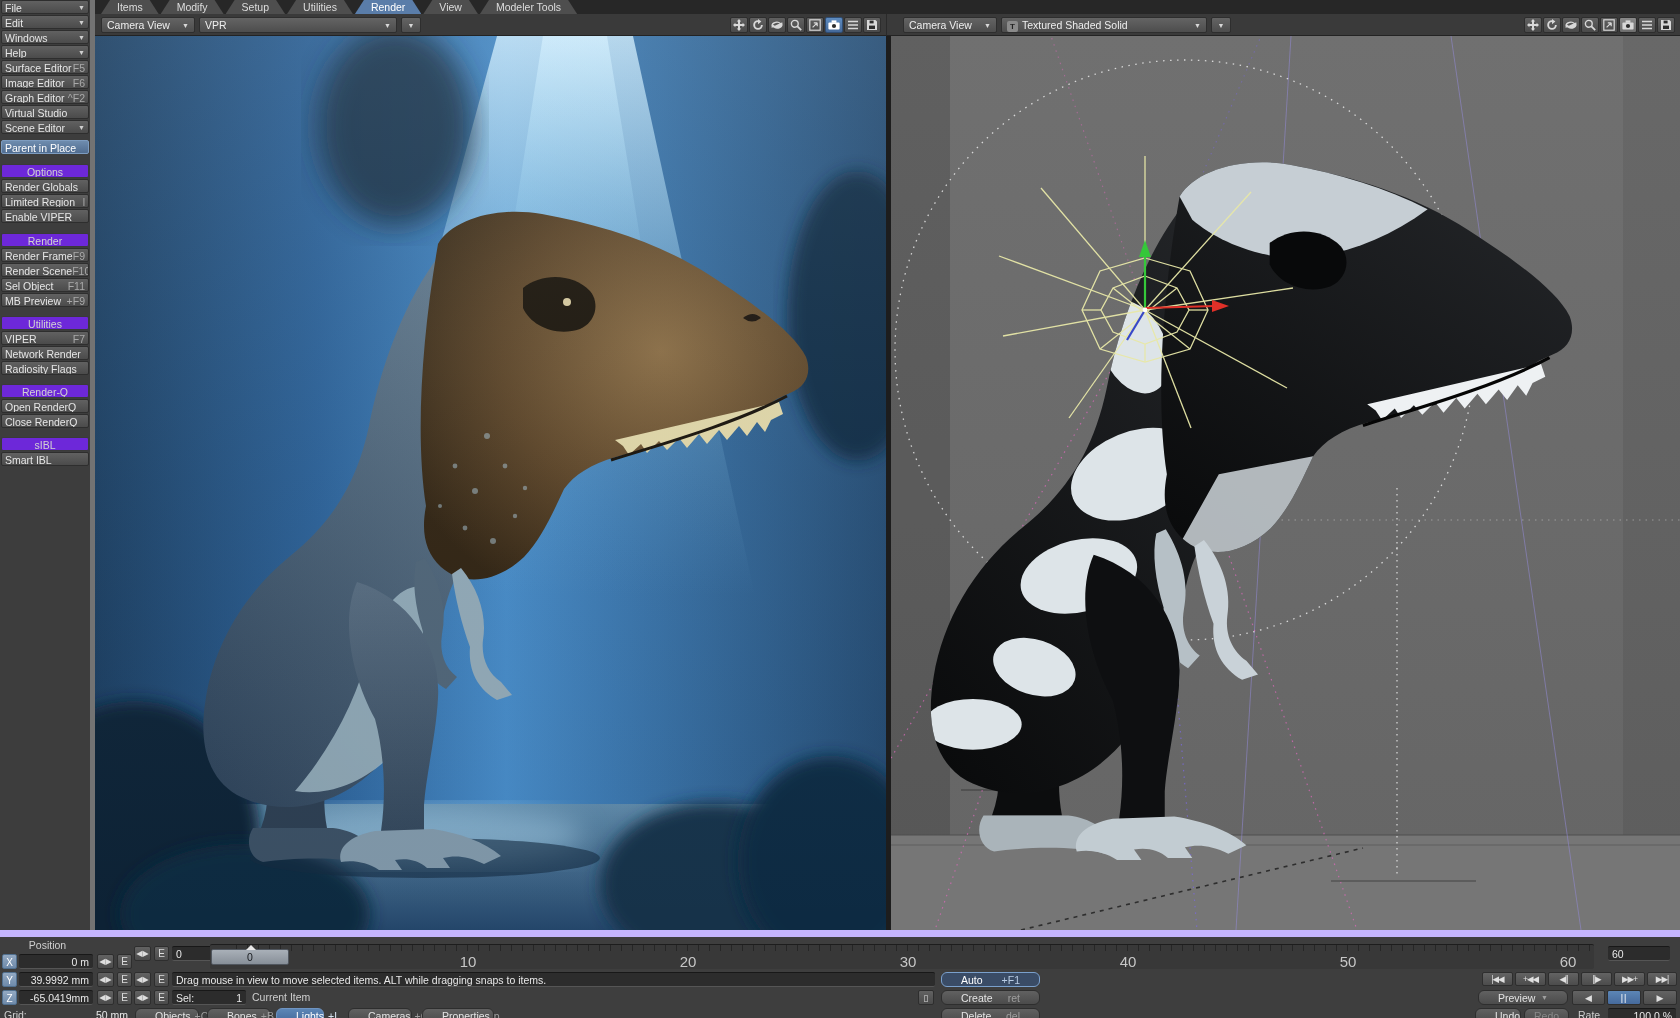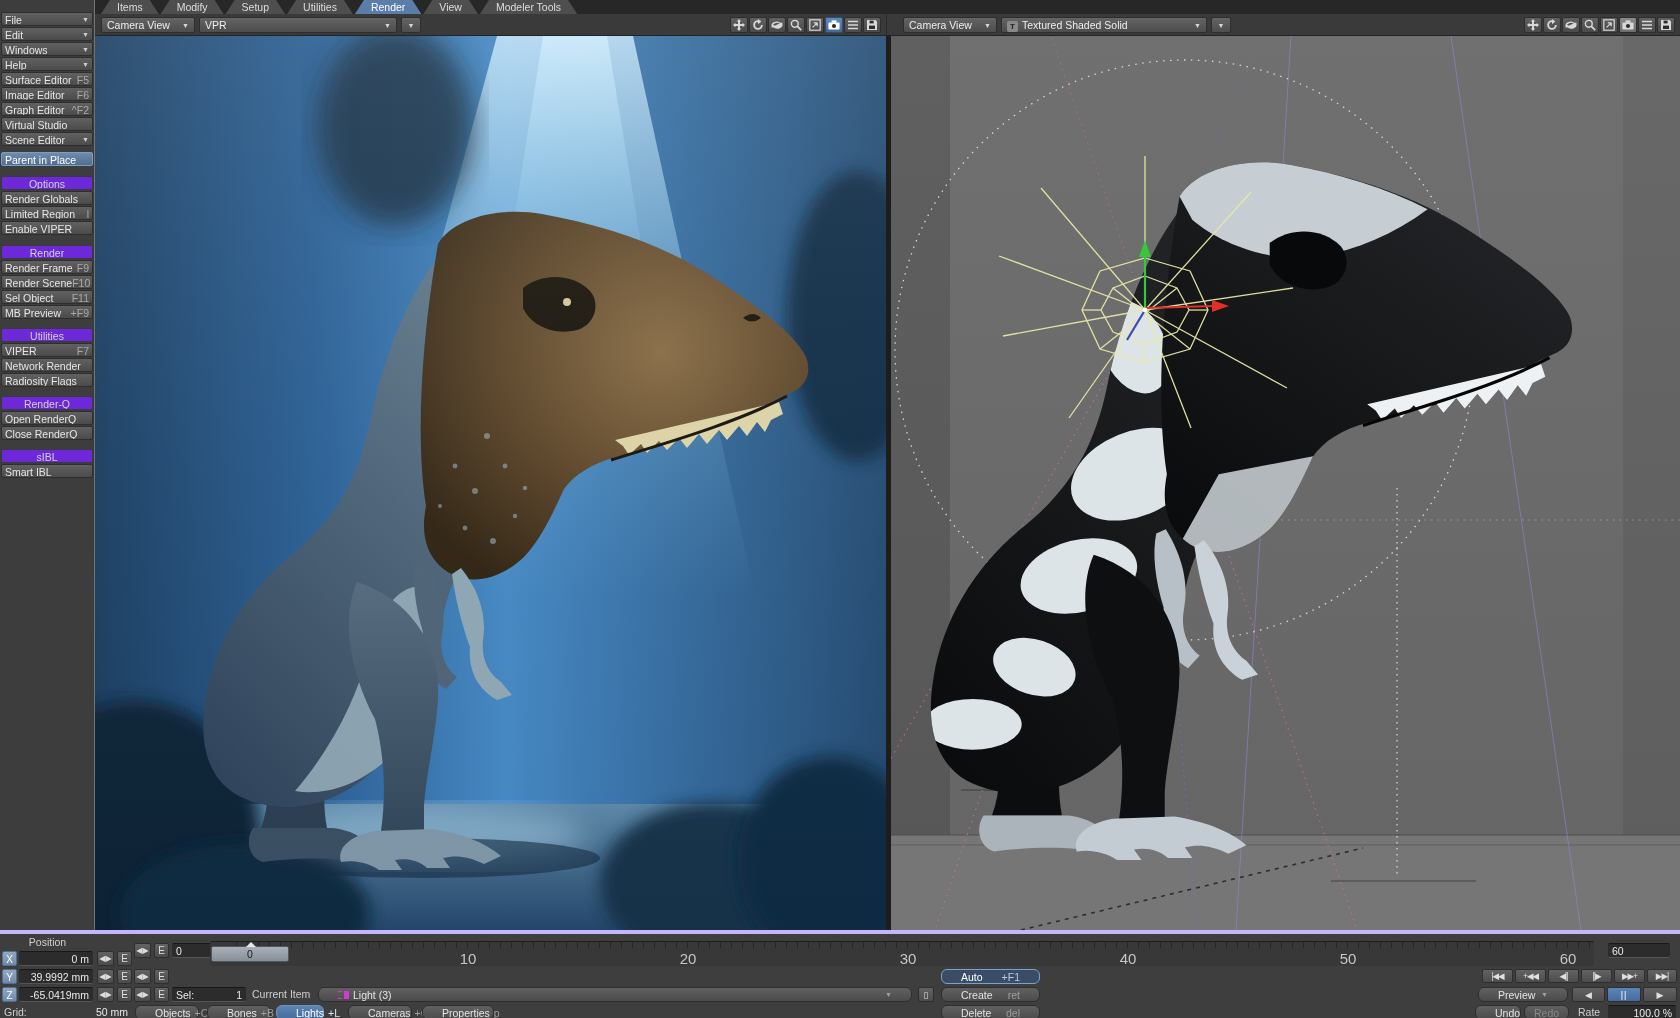--- a/index.html
+++ b/index.html
@@ -3,21 +3,21 @@
 <meta charset="utf-8">
 <style>
   html,body{margin:0;padding:0;background:#222;}
   #app{position:relative;width:1680px;height:1018px;background:#3c3c3c;
        font-family:"Liberation Sans",sans-serif;font-size:11px;color:#e2e2e2;
        overflow:hidden;-webkit-font-smoothing:antialiased;}
   .abs{position:absolute;}
 
   
   #sidebar{left:0;top:0;width:95px;height:930px;background:#3d3d3d;box-sizing:border-box;
-           padding:12px 1px;border-right:1px solid #737373;}
+           padding:0 1px;border-right:5px solid #737373;}
   .sbtn,.smenu,.shead{height:14px;line-height:14px;margin-bottom:1px;border-radius:2px;
            font-size:10.5px;white-space:nowrap;overflow:hidden;}
   .sbtn,.smenu{background:linear-gradient(#616161,#4b4b4b);border:1px solid #2e2e2e;
            box-sizing:border-box;padding:0 3px;color:#e6e6e6;display:flex;justify-content:space-between;}
   .sbtn .sc{color:#a9a9a9;}
   .smenu::after{content:"▼";font-size:7px;color:#cfcfcf;line-height:13px;}
   .shead{background:#6d28d9;text-align:center;color:#d2d2d2;border:1px solid #3a3a3a;box-sizing:border-box;}
   .sbtn.active{background:linear-gradient(#6e8cae,#516d90);border-color:#7d9cc0;color:#fff;}
   .sgap{height:5px;} .sgap2{height:9px;} .sgap3{height:8px;}
 
@@ -45,21 +45,21 @@
   .icob.lite{background:linear-gradient(#8a8a8a,#6e6e6e);}
   .icob svg{display:block;}
 
   
   #vpL{left:95px;top:36px;width:791px;height:894px;background:#16293c;}
   #divider{left:886px;top:36px;width:5px;height:894px;background:#1d1d1d;}
   #vpR{left:891px;top:36px;width:789px;height:894px;background:#6a6a6a;}
   #vpL svg,#vpR svg{display:block;}
 
   
-  #bottom{left:0;top:930px;width:1680px;height:88px;background:#3e3e3e;border-top:4px solid #c4b5fd;box-sizing:border-box;}
+  #bottom{left:0;top:930px;width:1680px;height:88px;background:#3e3e3e;border-top:7px solid #c4b5fd;box-sizing:border-box;}
   .fld{position:absolute;height:15px;line-height:15px;background:#2c2c2c;border-top:1px solid #181818;
        border-bottom:1px solid #555;border-radius:2px;box-sizing:border-box;padding:0 4px;color:#e8e8e8;font-size:10.5px;}
   .fld.right{text-align:right;}
   .chip{position:absolute;width:15px;height:15px;line-height:15px;text-align:center;border-radius:2px;
        background:linear-gradient(#93a9c2,#6e8aaa);color:#fff;font-size:10px;border:1px solid #51708f;box-sizing:border-box;}
   .mini{position:absolute;height:15px;line-height:14px;background:linear-gradient(#626262,#4b4b4b);
        border:1px solid #2e2e2e;border-radius:2px;box-sizing:border-box;text-align:center;color:#ddd;font-size:8px;}
   .lbl{position:absolute;color:#cfcfcf;font-size:10.5px;line-height:15px;}
   .btn{position:absolute;height:15px;line-height:14px;background:linear-gradient(#616161,#4b4b4b);
        border:1px solid #2e2e2e;border-radius:6px;box-sizing:border-box;padding:0 19px;color:#e4e4e4;
@@ -568,32 +568,29 @@
       <span class="tlabel" style="left:683px;">30</span>
       <span class="tlabel" style="left:903px;">40</span>
       <span class="tlabel" style="left:1123px;">50</span>
       <span class="tlabel" style="left:1343px;">60</span>
       <div id="handle">0</div>
     </div>
     <div class="fld" style="right:10px;top:9px;width:62px;">60</div>
 
     <span class="mini" style="left:134px;top:35px;width:17px;">◀▶</span>
     <span class="mini" style="left:154px;top:35px;width:15px;font-size:10px;">E</span>
+    <div class="fld" style="left:172px;top:35px;width:763px;">Drag mouse in view to move selected items. ALT while dragging snaps to items.</div>
 
     <span class="mini" style="left:134px;top:53px;width:17px;">◀▶</span>
     <span class="mini" style="left:154px;top:53px;width:15px;font-size:10px;">E</span>
     <div class="fld" style="left:172px;top:53px;width:74px;display:flex;justify-content:space-between;">
       <span>Sel:</span>
         <span>1</span>
       </div>
     <span class="lbl" style="left:252px;top:53px;">Current Item</span>
-    <div class="btn" style="left:318px;top:53px;width:594px;">
-      <span><span class="lightico"></span><span>Light (3)</span></span>
-      <span class="sc" style="font-size:7px;">▼</span>
-      </div>
     <span class="mini" style="left:918px;top:53px;width:16px;font-size:9px;">▯</span>
 
     <div class="btn" style="left:135px;top:71px;width:64px;">
       <span>Objects</span>
         <span class="sc">+O</span>
       </div>
     <div class="btn" style="left:207px;top:71px;width:64px;">
       <span>Bones</span>
         <span class="sc">+B</span>
       </div>

